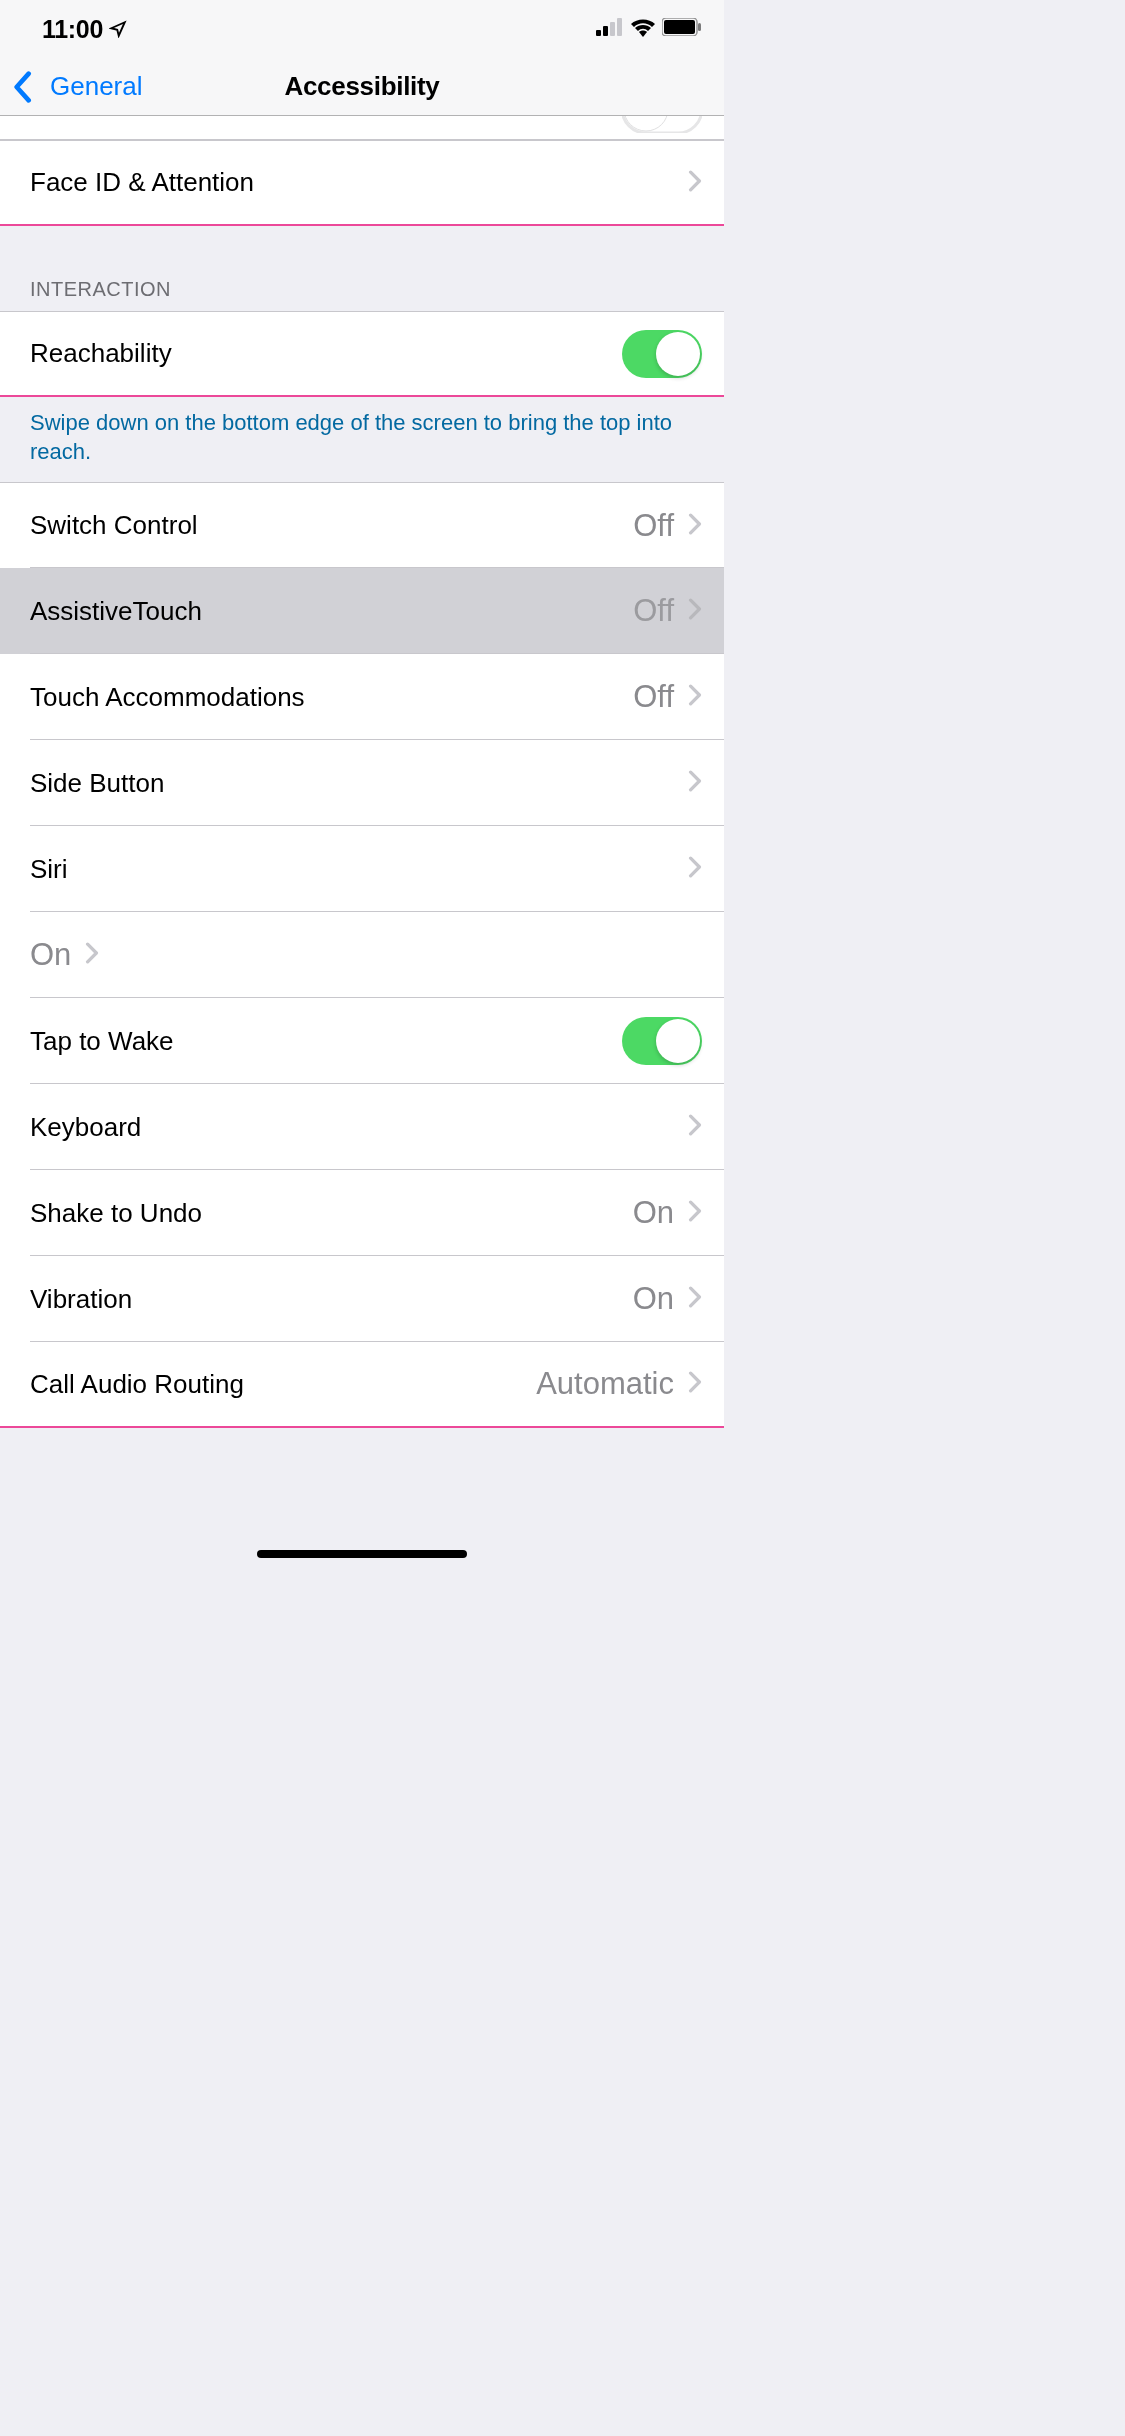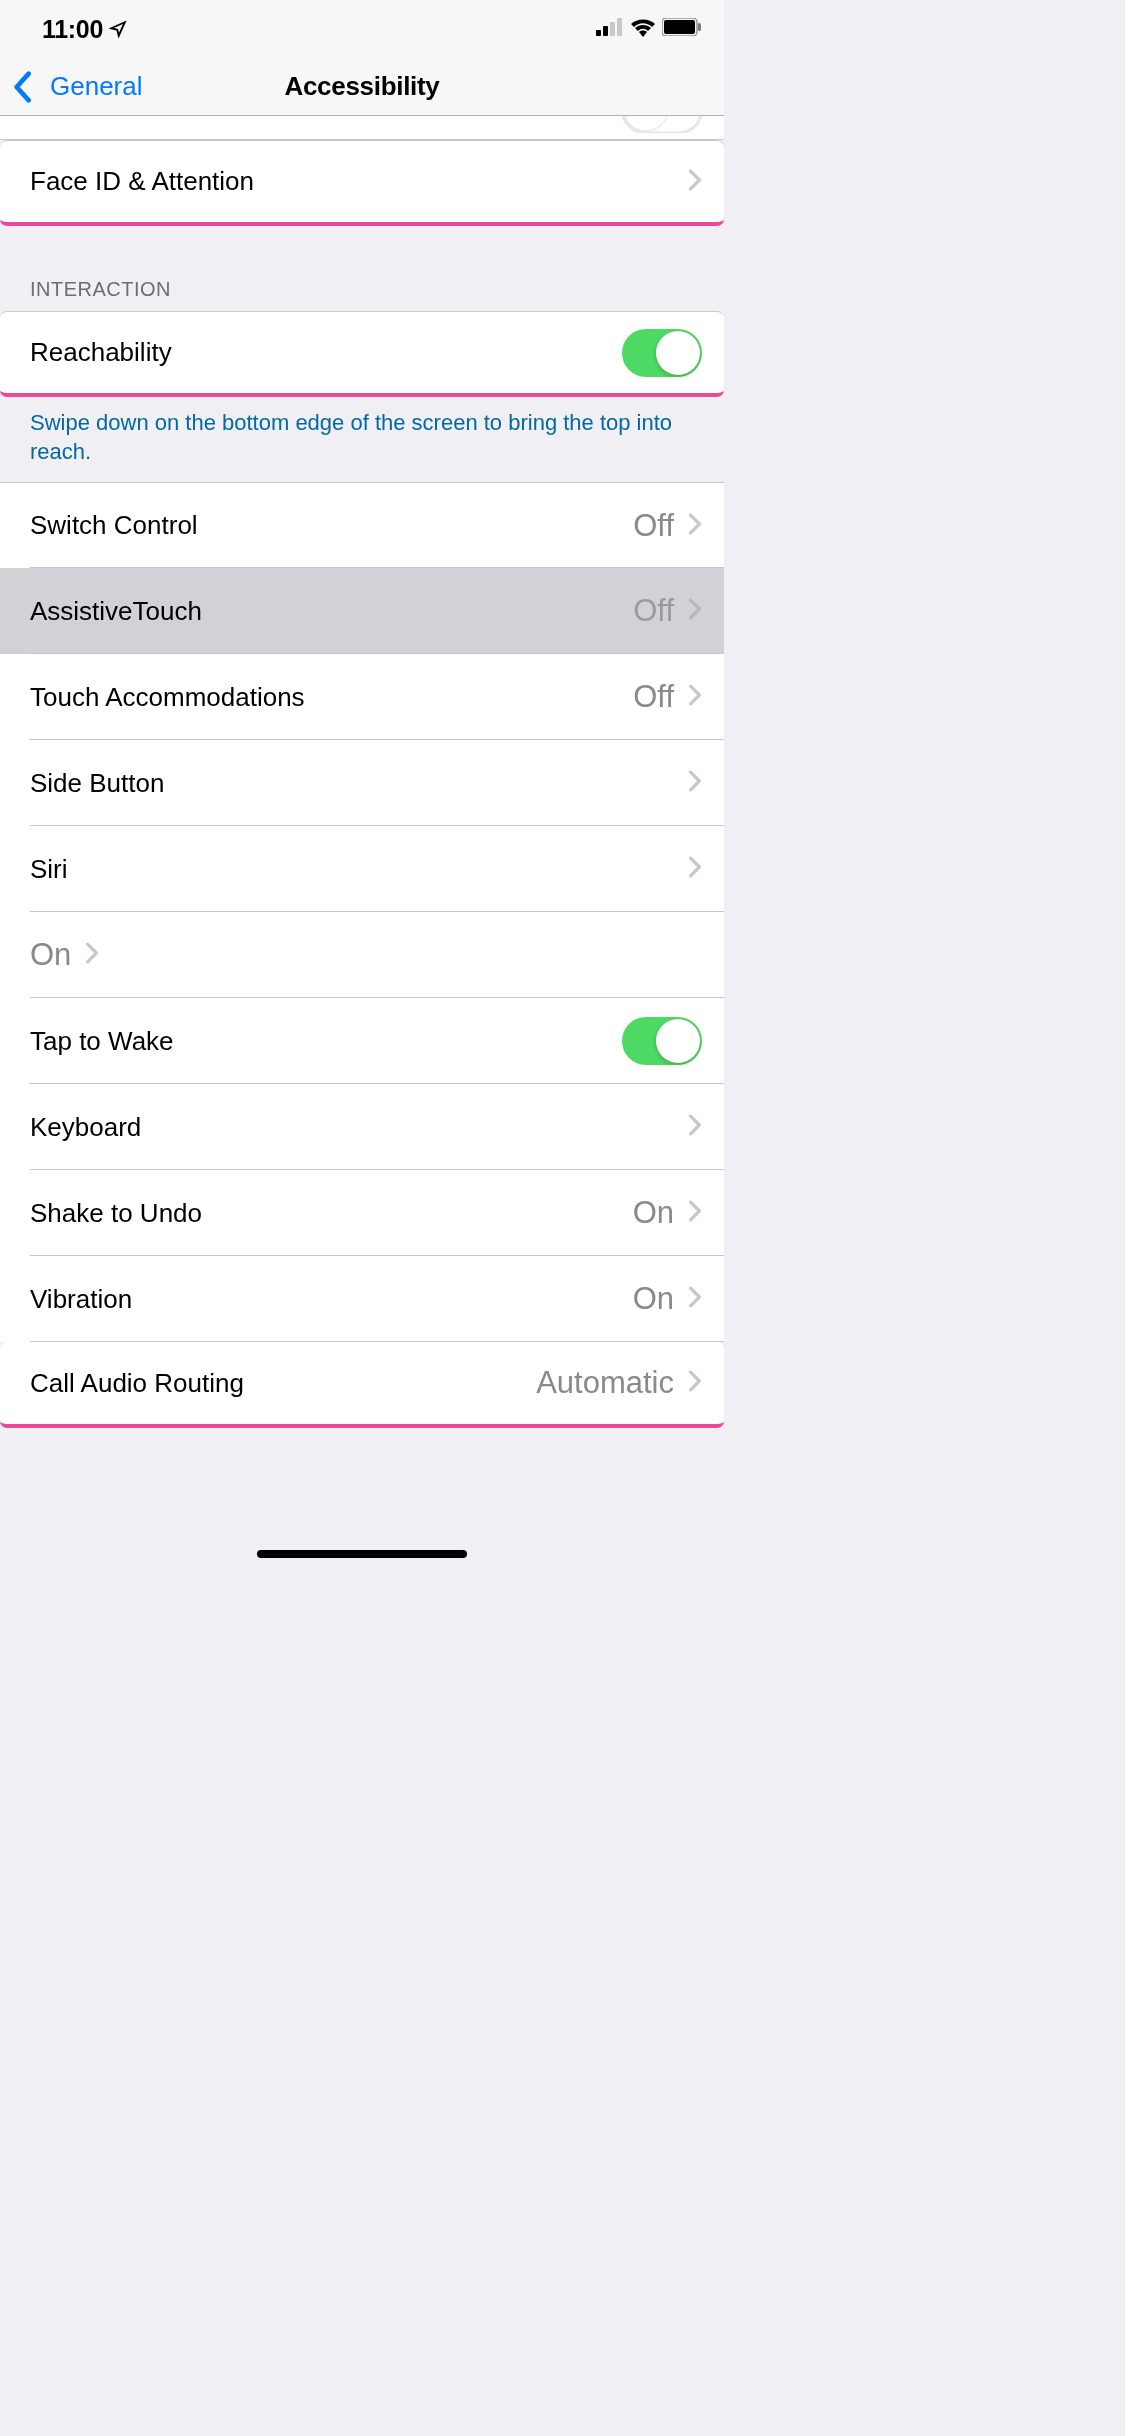--- a/index.html
+++ b/index.html
@@ -93,22 +93,21 @@
       color: #8a8a8e;
       margin-right: 14px;
     }
     .chevron {
       color: #c7c7cc;
     }
     .section-separator-top {
       border-top: 1px solid #c8c7cc;
     }
     .section-separator-bottom {
-      border-bottom: 4px solid #ec4899;
-      border-radius: 7px;
+      border-bottom: 2px solid #ec4899;
     }
     .cell-separator {
       position: absolute;
       bottom: 0;
       left: 30px;
       right: 0;
       height: 1px;
       background: #c8c7cc;
     }
     .section-header {

